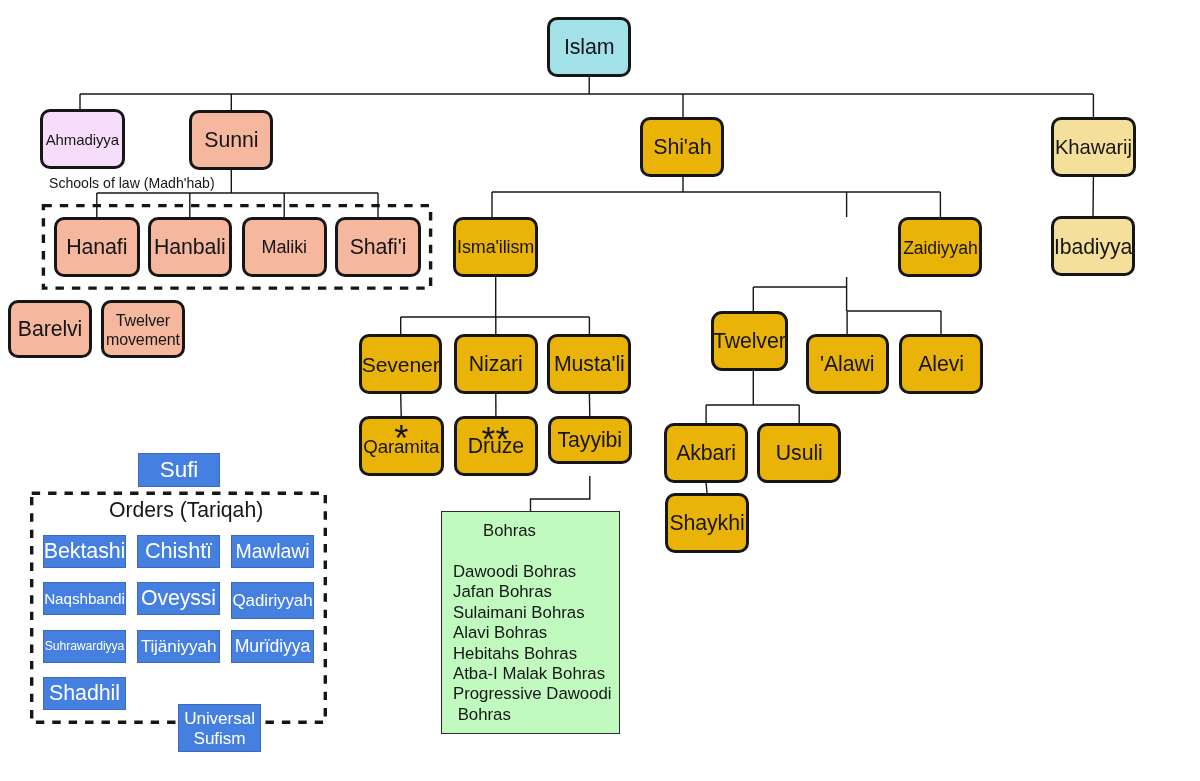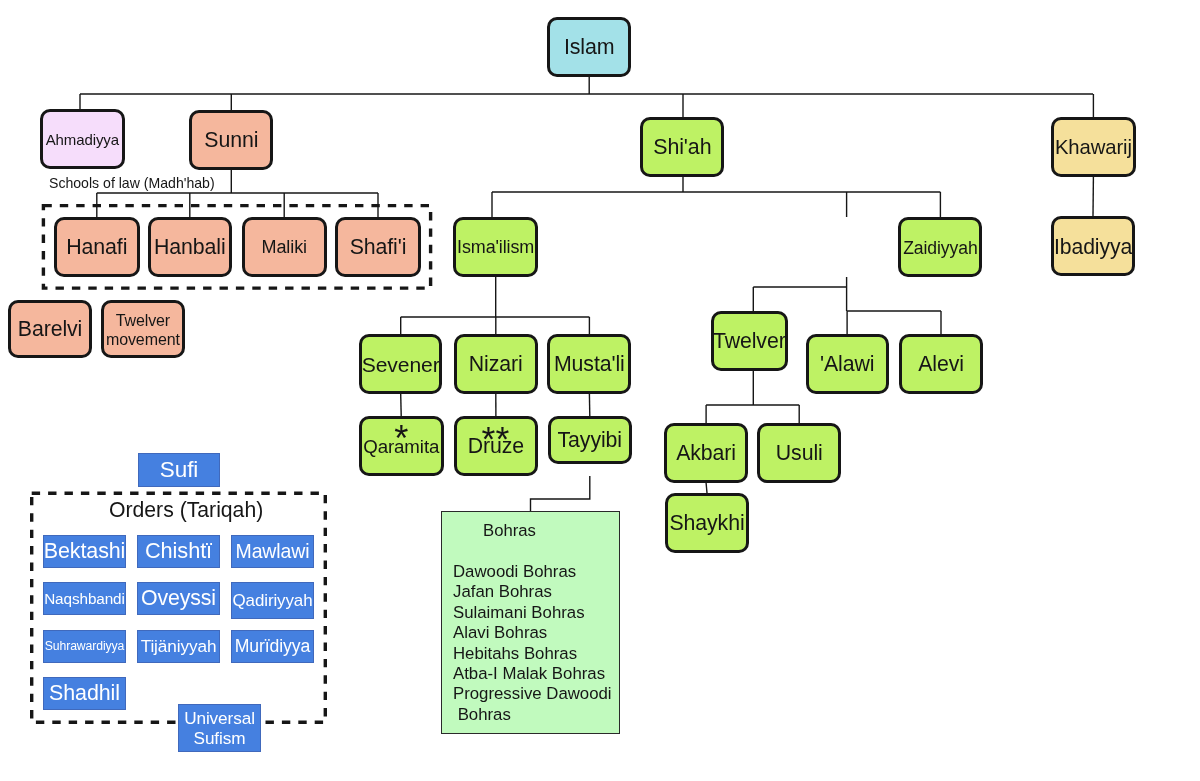--- a/index.html
+++ b/index.html
@@ -8,21 +8,21 @@
        font-family:"Liberation Sans",sans-serif;}
   #stage{position:relative;width:1200px;height:781px;background:#ffffff;}
   svg#wires{position:absolute;left:0;top:0;width:1200px;height:781px;}
   .node{position:absolute;box-sizing:border-box;border:3.8px solid #161616;
         border-radius:10px;display:flex;align-items:center;justify-content:center;
         color:#161616;line-height:1.18;text-align:center;white-space:nowrap;
         letter-spacing:-0.1px;}
   .node > span{display:block;transform:translateY(1.2px);}
   .node.c-cyan{background:#a3e1e8;}
   .node.c-salmon{background:#f5b79d;}
-  .node.c-green{background:#bef264;}
+  .node.c-green{background:#eab308;}
   .node.c-yellow{background:#f5e09b;}
   .node.c-pink{background:#f6ddfb;}
   .node.wrap{white-space:normal;}
   .caption{position:absolute;color:#161616;white-space:nowrap;line-height:1;}
   .marker{position:absolute;color:#161616;white-space:nowrap;text-align:center;left:0;}
   .bluebox{position:absolute;box-sizing:border-box;background:#4580e0;color:#ffffff;
            border:1px solid #4069bc;
            display:flex;align-items:center;justify-content:center;text-align:center;
            line-height:1.12;white-space:nowrap;letter-spacing:-0.1px;}
   .bluebox.wrap{white-space:normal;}
@@ -121,21 +121,21 @@
   </div>
   <div class="node c-green" style="left:358.8px;top:334px;width:83.7px;height:60px;font-size:21.1px;">
     <span>Sevener</span>
   </div>
   <div class="node c-green" style="left:454px;top:334px;width:83.5px;height:60px;font-size:21.3px;">
     <span>Nizari</span>
   </div>
   <div class="node c-green" style="left:547.2px;top:334px;width:84.3px;height:60px;font-size:21.3px;">
     <span>Musta'li</span>
   </div>
-  <div class="node c-green" style="left:710.8px;top:311px;width:77px;height:60px;font-size:21.3px;">
+  <div class="node c-green" style="left:710.8px;top:311px;width:77px;height:60px;font-size:21.3px;border-radius:11px;">
     <span>Twelver</span>
   </div>
   <div class="node c-green" style="left:805.5px;top:334px;width:83.3px;height:60px;font-size:21.3px;">
     <span>'Alawi</span>
   </div>
   <div class="node c-green" style="left:898.75px;top:334px;width:84.5px;height:60px;font-size:21.3px;">
     <span>Alevi</span>
   </div>
   <div class="node c-green" style="left:358.75px;top:416px;width:85px;height:60px;font-size:18.7px;">
     <span>Qaramita</span>

